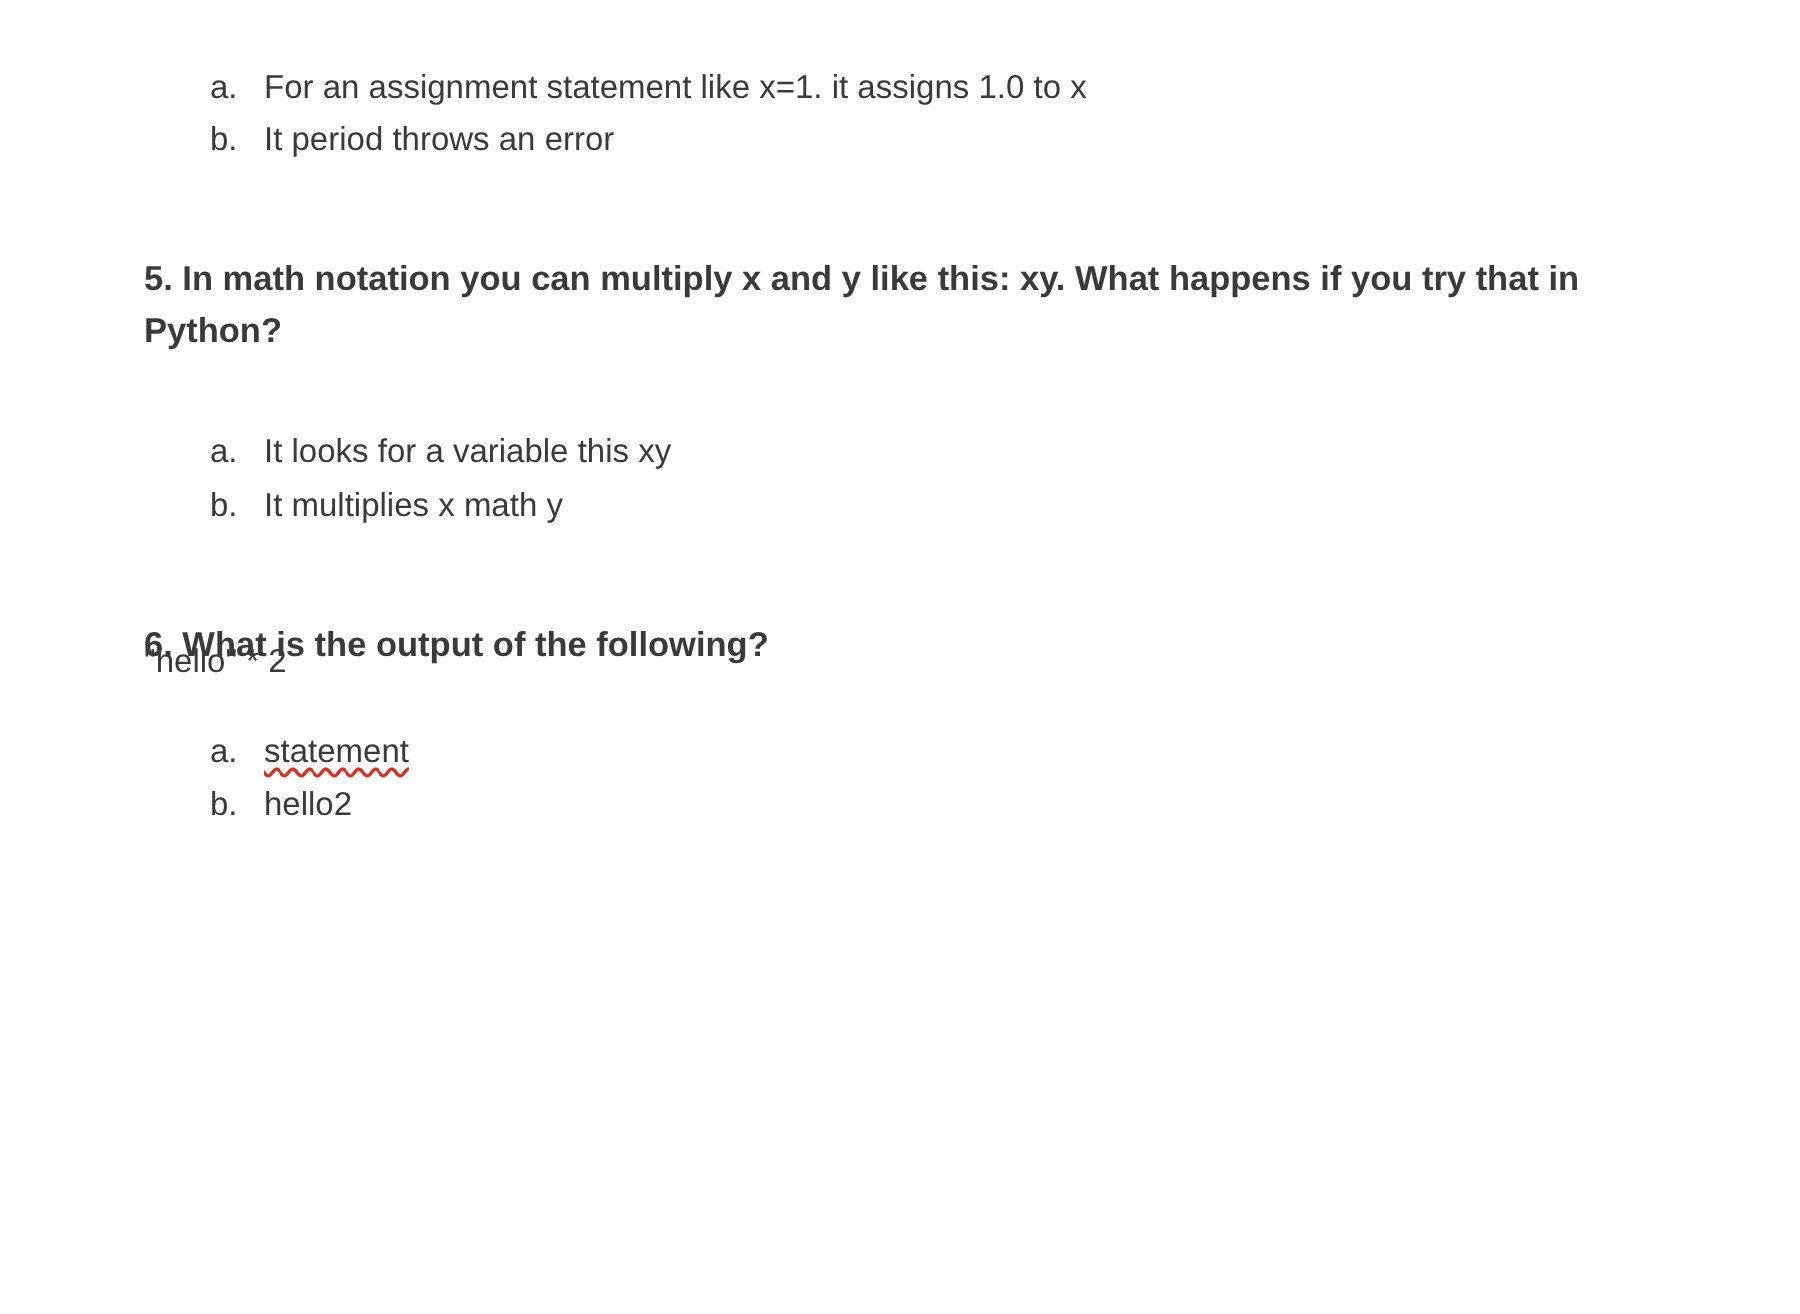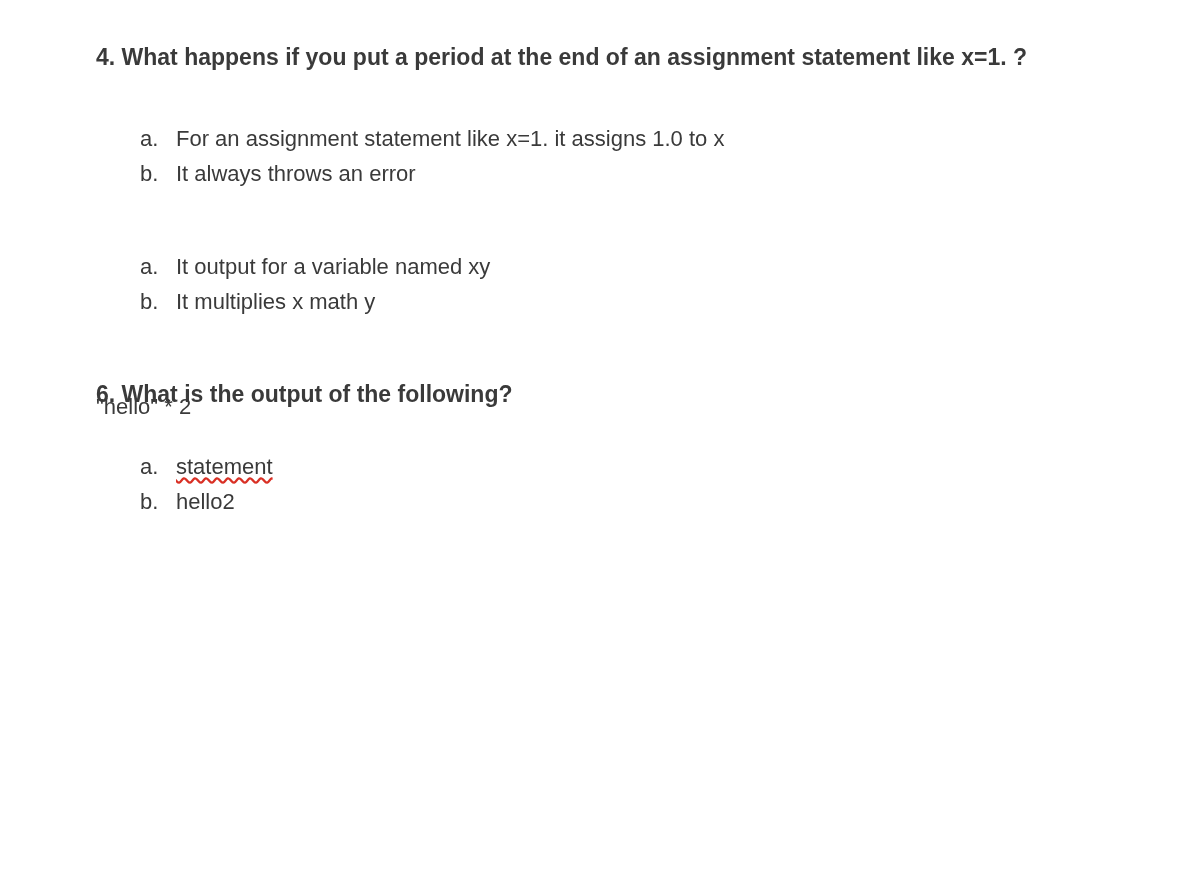--- a/index.html
+++ b/index.html
@@ -58,38 +58,38 @@
       text-underline-offset: 3px;
     }
     .q6-title {
       margin-bottom: 20px;
     }
   </style>
 </head>
 <body>
 
 <div class="question-block">
-  <div class="question-title">4. What happens if you put a period at the end of an assignment statement like x=1. ?</div>
   <ol class="options">
     <li class="option-row">
       <span class="option-marker">a.</span>
       <span class="option-text">For an assignment statement like x=1. it assigns 1.0 to x</span>
     </li>
     <li class="option-row">
       <span class="option-marker">b.</span>
-      <span class="option-text">It always throws an error</span>
+      <span class="option-text">It period throws an error</span>
     </li>
   </ol>
 </div>
 
 <div class="question-block">
+  <div class="question-title">5. In math notation you can multiply x and y like this: xy. What happens if you try that in Python?</div>
   <ol class="options">
     <li class="option-row">
       <span class="option-marker">a.</span>
-      <span class="option-text">It output for a variable named xy</span>
+      <span class="option-text">It looks for a variable this xy</span>
     </li>
     <li class="option-row">
       <span class="option-marker">b.</span>
       <span class="option-text">It multiplies x math y</span>
     </li>
   </ol>
 </div>
 
 <div class="question-block">
   <div class="question-title q6-title">6. What is the output of the following?</div>

